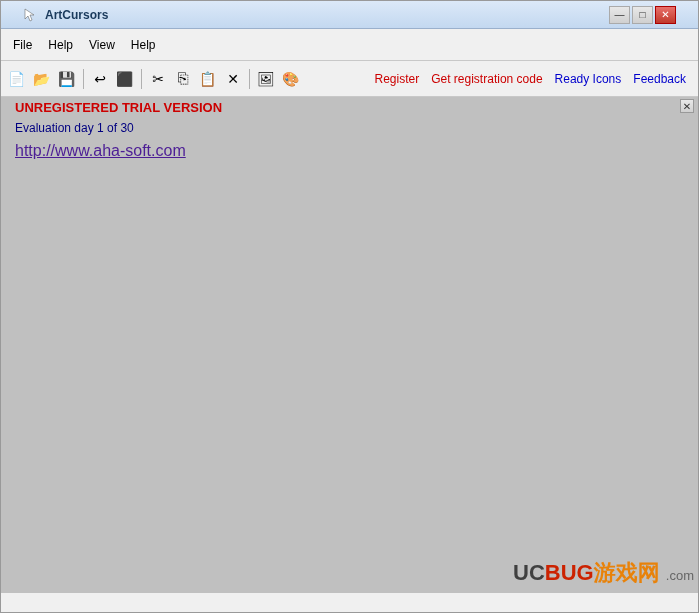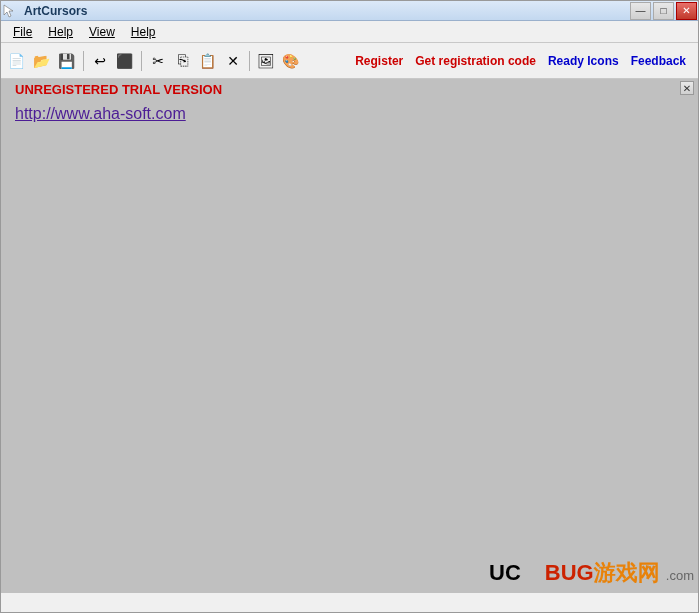--- a/index.html
+++ b/index.html
@@ -18,24 +18,24 @@
       height: 613px;
       background: #f0f0f0;
       border: 1px solid #999;
       display: flex;
       flex-direction: column;
     }
 
     
     .title-bar {
       background: linear-gradient(to bottom, #dce9f8, #c3d8f0);
-      height: 20px;
-      display: flex;
-      align-items: center;
-      padding: 0 1px;
+      height: 28px;
+      display: flex;
+      align-items: center;
+      padding: 0 22px;
       border-bottom: 1px solid #9ab0cc;
       flex-shrink: 0;
     }
 
     .title-bar-icon {
       width: 16px;
       height: 16px;
       margin-right: 6px;
       display: flex;
       align-items: center;
@@ -68,28 +68,27 @@
     }
 
     .title-btn.close {
       background: linear-gradient(to bottom, #e8706a, #c0392b);
       color: white;
       border-color: #a00;
     }
 
     
     .menu-bar {
-      height: 22px;
+      height: 32px;
       background: #f0f0f0;
       display: flex;
       align-items: center;
       padding: 0 4px;
       border-bottom: 1px solid #c8c8c8;
       flex-shrink: 0;
-      text-decoration: underline;
     }
 
     .menu-item {
       padding: 2px 8px;
       cursor: pointer;
       font-size: 12px;
       color: #000;
     }
 
     
@@ -130,21 +129,21 @@
     .reg-links {
       display: flex;
       align-items: center;
       gap: 12px;
       padding-right: 8px;
     }
 
     .reg-link {
       color: #cc0000;
       font-size: 12px;
-      font-weight: bold;
+      font-weight: normal;
       cursor: pointer;
       text-decoration: none;
     }
 
     .reg-link.blue {
       color: #0000cc;
     }
 
     
     .content-area {
@@ -209,22 +208,22 @@
       right: 4px;
       display: flex;
       align-items: center;
     }
 
     .watermark-text {
       font-size: 22px;
       font-weight: 900;
     }
 
-    .uc-blue { color: #000000; }
-    .uc-red { color: #cc2200; margin-left: 24px; }
+    .uc-blue { color: #404040; }
+    .uc-red { color: #cc2200; }
     .uc-orange { color: #e8820a; text-align: center; }
     .uc-small {
       font-size: 13px;
       color: #666;
       font-weight: normal;
     }
 
     
     .status-bar {
       height: 20px;
@@ -287,20 +286,21 @@
       <a class="reg-link blue">Feedback</a>
     </div>
   </div>
 
   <div class="content-area">
 
     <div class="trial-panel">
       <div class="trial-close">✕</div>
       <div class="trial-text">
         <div class="trial-title">UNREGISTERED TRIAL VERSION</div>
+        <div class="trial-eval">Evaluation day 1 of 30</div>
         <div class="trial-url">http://www.aha-soft.com</div>
       </div>
     </div>
 
     <div class="watermark">
       <span class="watermark-text">
         <span class="uc-blue">UC</span><span class="uc-red">BUG</span><span class="uc-orange">游戏网</span>
         <span class="uc-small">.com</span>
       </span>
     </div>

